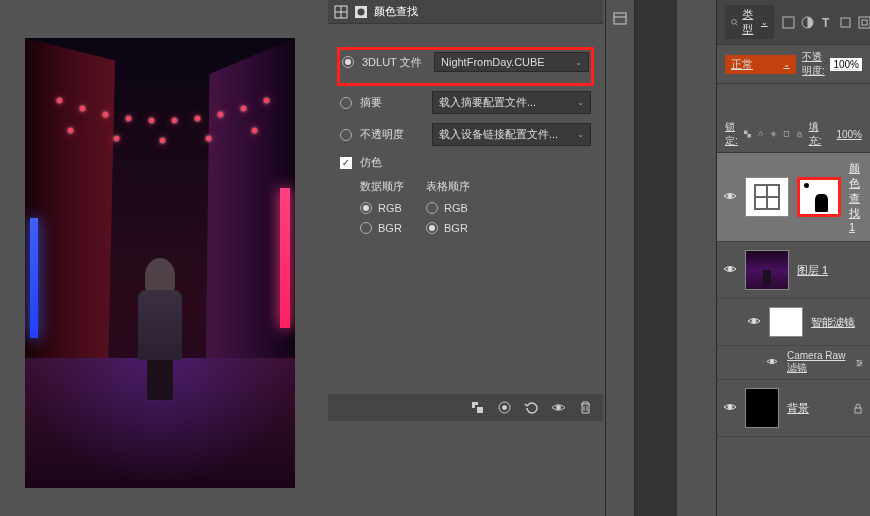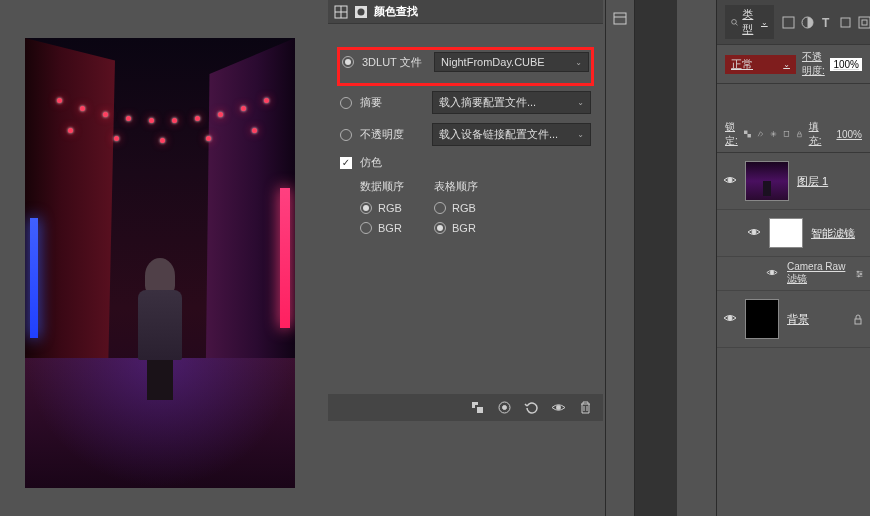--- a/index.html
+++ b/index.html
@@ -14,50 +14,50 @@
 .ground { position:absolute; bottom:0; left:0; right:0; height:130px; background:linear-gradient(180deg,#3a1030 0%,#2a0a25 50%,#1a0518 100%); }
 .ground::before { content:""; position:absolute; inset:0; background:radial-gradient(ellipse at 50% 0%,rgba(100,50,200,0.4),transparent 70%); }
 .person { position:absolute; left:50%; bottom:90px; transform:translateX(-50%); width:50px; height:140px; }
 .person-hood { width:30px; height:35px; margin:0 auto; background:#504048; border-radius:50% 50% 20% 20%; }
 .person-body { width:44px; height:70px; margin:-3px auto 0; background:linear-gradient(180deg,#3a3040,#2a2030); border-radius:8px 8px 2px 2px; }
 .person-legs { width:26px; height:40px; margin:0 auto; background:#1a1218; }
 .neon-l { position:absolute; left:5px; top:180px; width:8px; height:120px; background:linear-gradient(180deg,#4060ff,#2040ff); box-shadow:0 0 15px #4060ff; }
 .neon-r { position:absolute; right:5px; top:150px; width:10px; height:140px; background:linear-gradient(180deg,#ff4080,#ff2060); box-shadow:0 0 15px #ff4080; }
 
 .props-panel { position:absolute; left:328px; top:0; width:275px; background:#535353; }
-.panel-tab { display:flex; align-items:center; gap:6px; padding:4px 6px; background:#454545; border-bottom:1px solid #383838; font-size:11px; color:#fff;font-weight:bold; }
+.panel-tab { display:flex; align-items:center; gap:6px; padding:4px 6px; background:#454545; border-bottom:1px solid #383838; font-size:11px; color:#fff; }
 .panel-tab svg { width:14px; height:14px; }
 .panel-body { background:#535353; padding:26px 12px 12px; }
 .prop-row { display:flex; align-items:center; gap:8px; margin-bottom:9px; color:#ddd; }
 .radio { width:12px; height:12px; border-radius:50%; border:1px solid #b0b0b0; background:transparent; flex-shrink:0; display:flex; align-items:center; justify-content:center; }
 .radio.on::after { content:""; width:6px; height:6px; border-radius:50%; background:#ddd; }
 .checkbox { width:12px; height:12px; background:#fff; flex-shrink:0; display:flex; align-items:center; justify-content:center; color:#333; font-size:10px; line-height:1; }
 .dropdown { flex:1; display:flex; align-items:center; justify-content:space-between; background:#3a3a3a; border:1px solid #2a2a2a; padding:3px 6px; color:#ddd; font-size:11px; }
 .dropdown .chev { font-size:8px; color:#aaa; }
 .highlight-red { border:3px solid #ff2020; padding:2px; margin:-3px -3px -3px -3px; }
 .lbl { width:64px; flex-shrink:0; color:#ddd; }
 .sub-section { padding-left:20px; margin-top:4px; }
-.order-cols { display:flex; gap:30px; }
+.order-cols { display:flex; gap:22px; }
 .order-col .col-title { margin-bottom:8px; color:#ddd; }
 .order-col .opt { display:flex; align-items:center; gap:6px; margin-bottom:8px; color:#ddd; }
 .panel-footer { display:flex; justify-content:flex-end; align-items:center; gap:12px; padding:6px 10px; background:#454545; margin-top:140px; }
 .panel-footer svg { width:15px; height:15px; color:#ccc; }
 
 .divider-strip { position:absolute; left:605px; top:0; width:30px; height:100%; background:#535353; border-left:1px solid #2a2a2a; border-right:1px solid #2a2a2a; padding-top:10px; text-align:center; }
 .divider-strip svg { width:16px; height:16px; color:#ccc; margin-bottom:10px; }
 
 .spacer-gap { position:absolute; left:635px; top:0; width:42px; height:100%; background:#333; }
 
 .layers-panel { position:absolute; left:716px; top:0; right:0; height:100%; background:#535353; border-left:1px solid #2a2a2a;text-decoration:underline; }
 .filter-row { display:flex; align-items:center; gap:8px; padding:5px 8px; background:#454545; border-bottom:1px solid #383838; }
 .filter-dd { display:flex; align-items:center; gap:4px; background:#3a3a3a; padding:2px 6px; font-size:11px; }
 .filter-icons { display:flex; gap:6px; margin-left:auto; }
 .filter-icons svg { width:13px; height:13px; color:#bbb; }
 .blend-row { display:flex; align-items:center; gap:6px; padding:5px 8px; border-bottom:1px solid #383838; }
-.blend-dd { width:88px; background:#7f1d1d; padding:2px 6px; display:flex; justify-content:space-between; align-items:center; }
+.blend-dd { width:88px; background:#c2410c; padding:2px 6px; display:flex; justify-content:space-between; align-items:center; }
 .opacity-grp { display:flex; align-items:center; gap:3px; margin-left:auto; font-size:10px; }
 .opacity-grp .val { background:#fff; color:#000; padding:1px 3px; font-size:10px; }
 .lock-row { display:flex; align-items:center; gap:6px; padding:4px 8px; border-bottom:1px solid #383838; font-size:10px;margin-top:32px; }
 .lock-row svg { width:12px; height:12px; color:#bbb; }
 .lock-row .fill-grp { margin-left:auto; display:flex; align-items:center; gap:15px; }
 .layer-list { }
 .layer-item { display:flex; align-items:center; gap:8px; padding:8px 6px; border-bottom:1px solid #454545; }
 .layer-item.sel { background:#757575; }
 .eye { width:14px; flex-shrink:0; color:#ddd; text-align:center; }
 .layer-thumb { width:44px; height:40px; background:#fff; flex-shrink:0; border:1px solid #888; position:relative; }
@@ -271,20 +271,39 @@
         <rect x="3" y="6" width="6" height="5"></rect>
         <path d="M4 6 L4 4 A2 2 0 0 1 8 4 L8 6"></path>
       </svg>
     <div class="fill-grp">
       <span>填充:</span>
       <span class="val">100%</span>
     </div>
   </div>
 
   <div class="layer-list">
+    <div class="layer-item sel">
+      <span class="eye">
+        <svg width="14" height="10" viewBox="0 0 14 10" fill="none" stroke="#ddd">
+            <path d="M1 5 Q7 0 13 5 Q7 10 1 5 Z"></path>
+            <circle cx="7" cy="5" r="2" fill="#ddd"></circle>
+          </svg>
+      </span>
+      <div class="layer-thumb adj">
+        <svg width="28" height="28" viewBox="0 0 14 14" fill="none" stroke="#666">
+            <rect x="1" y="1" width="12" height="12"></rect>
+            <line x1="1" y1="7" x2="13" y2="7"></line>
+            <line x1="7" y1="1" x2="7" y2="13"></line>
+          </svg>
+      </div>
+      <div class="layer-thumb hl-red-thumb">
+        <div class="mask-preview"></div>
+      </div>
+      <span class="layer-name">颜色查找 1</span>
+    </div>
 
     <div class="layer-item">
       <span class="eye">
         <svg width="14" height="10" viewBox="0 0 14 10" fill="none" stroke="#ddd">
             <path d="M1 5 Q7 0 13 5 Q7 10 1 5 Z"></path>
             <circle cx="7" cy="5" r="2" fill="#ddd"></circle>
           </svg>
       </span>
       <div class="layer-thumb">
         <div class="night-thumb"></div>

